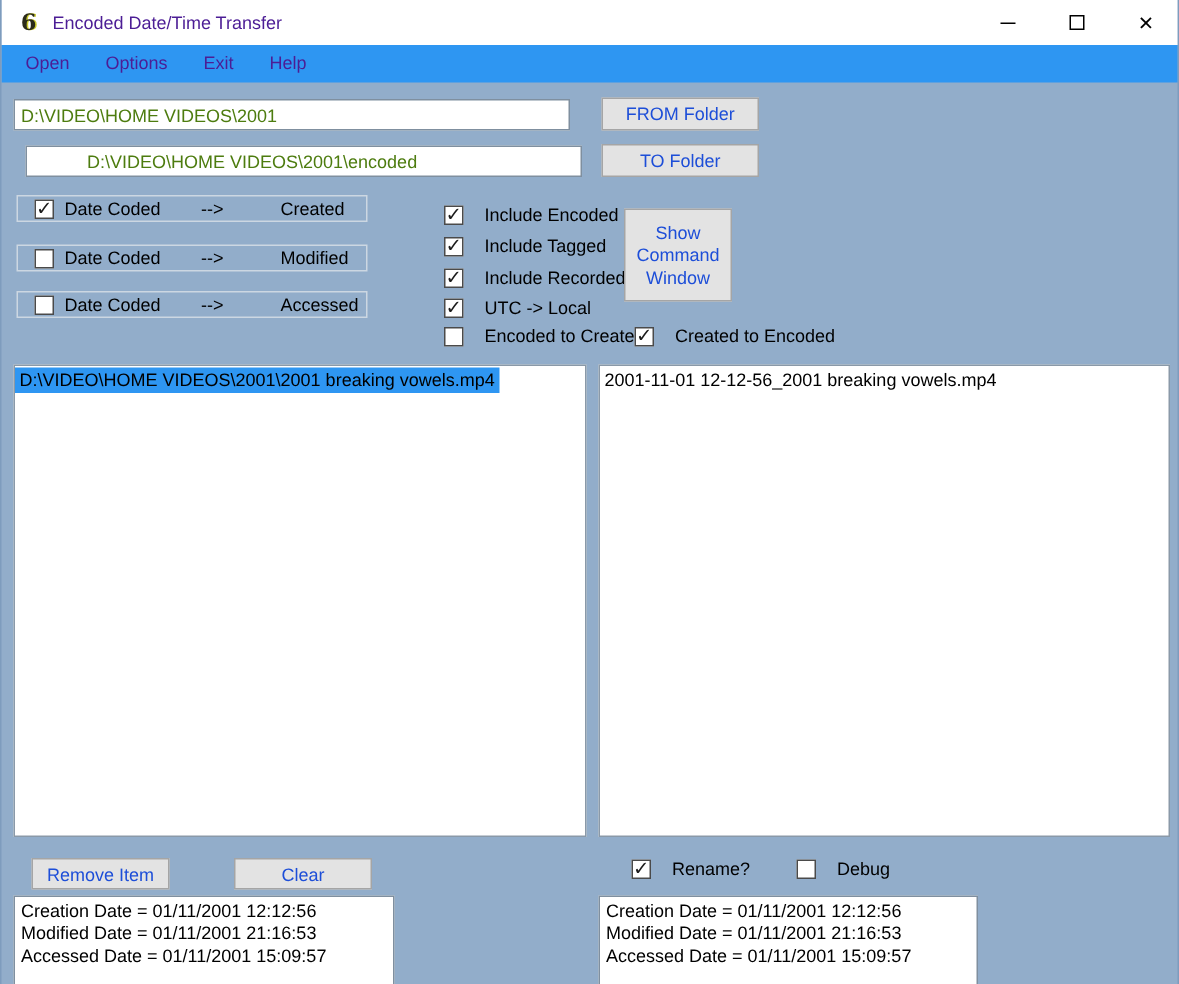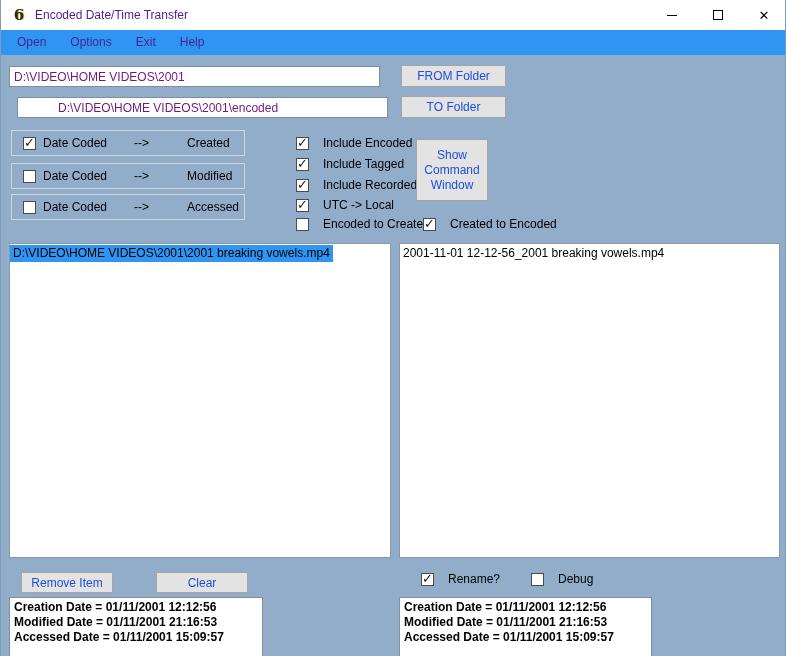--- a/index.html
+++ b/index.html
@@ -57,21 +57,21 @@
   }
 
   
   .textbox {
     position: absolute;
     background: #fff;
     border: 1px solid #7f8f9f;
     font-family: "Liberation Sans", sans-serif;
     font-size: 12px;
     padding: 0 4px;
-    color: #701a75;
+    color: #4d7c0f;
   }
   input.textbox { outline: none; }
   .btn {
     position: absolute;
     background: #e3e3e3;
     border: 1px solid #a5a5a5;
     font-size: 12px;
     text-align: center;
     display: flex; align-items: center; justify-content: center;
     cursor: default;
@@ -85,21 +85,21 @@
   }
   .cb.on::after {
     content: "\2713";
     position: absolute; left: 0px; top: -3px;
     font-size: 13px; font-weight: bold; color: #1a1a1a;
   }
   .cb-label { margin-left: 14px; white-space: nowrap; }
 
   
   .group {
-    position: absolute; left: 10px; width: 234px; height: 26px;
+    position: absolute; left: 10px; width: 234px; height: 18px;
     border: 1px solid #ccd7e2;
     display: flex; align-items: center;
   }
   .group .cb { margin-left: 11px; }
   .group .g-label { margin-left: 7px; }
   .group .g-arrow { position: absolute; left: 122px; }
   .group .g-target { position: absolute; left: 175px; }
 
   
   .listbox {
@@ -112,21 +112,21 @@
     white-space: nowrap; width: max-content; cursor: default;
   }
   .list-item.on { background: #2e96f2; color: #000000; }
 
   
   .datebox {
     position: absolute; top: 597px; height: 70px;
     background: #fff; border: 1px solid #7f8f9f;
     padding: 2px 4px; line-height: 15px;
   }
-  .datebox div { white-space: nowrap; font-weight: bold; }
+  .datebox div { white-space: nowrap; }
 </style>
 </head>
 <body>
 
 <div class="window">
 
   <div class="titlebar">
     <div class="app-icon">6</div>
     <div class="title-text">Encoded Date/Time Transfer</div>
     <div class="win-controls">

